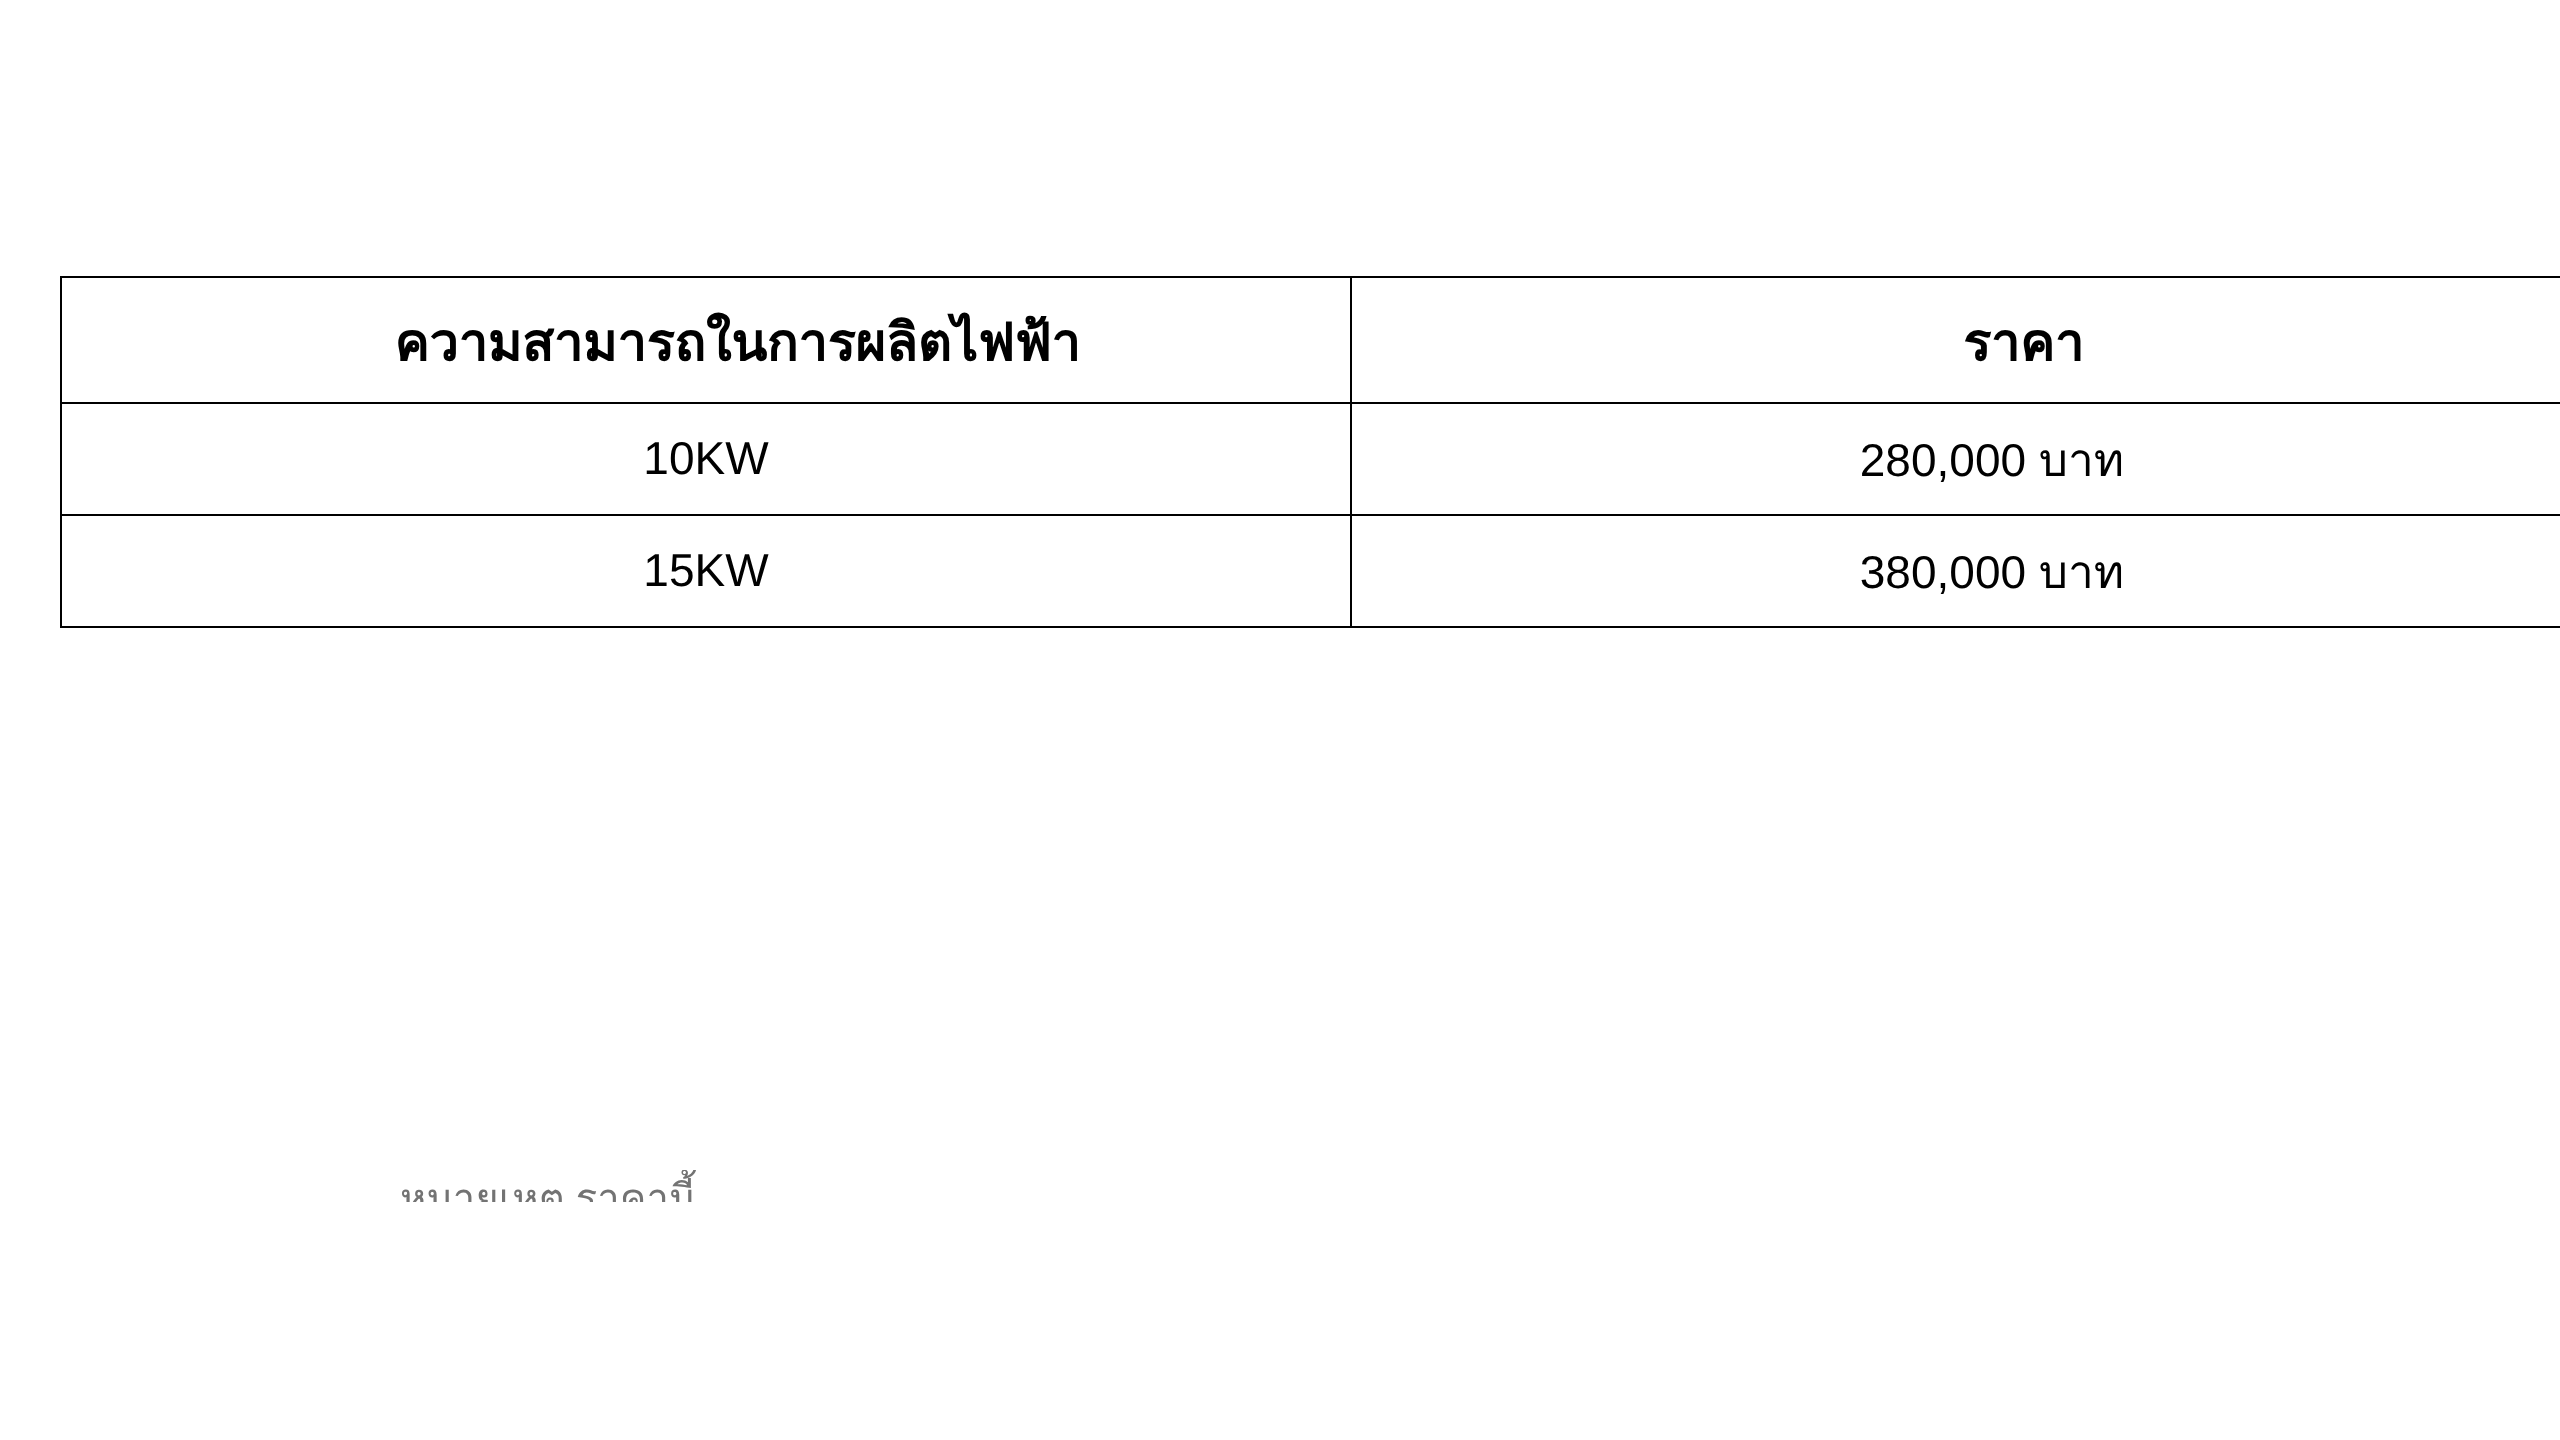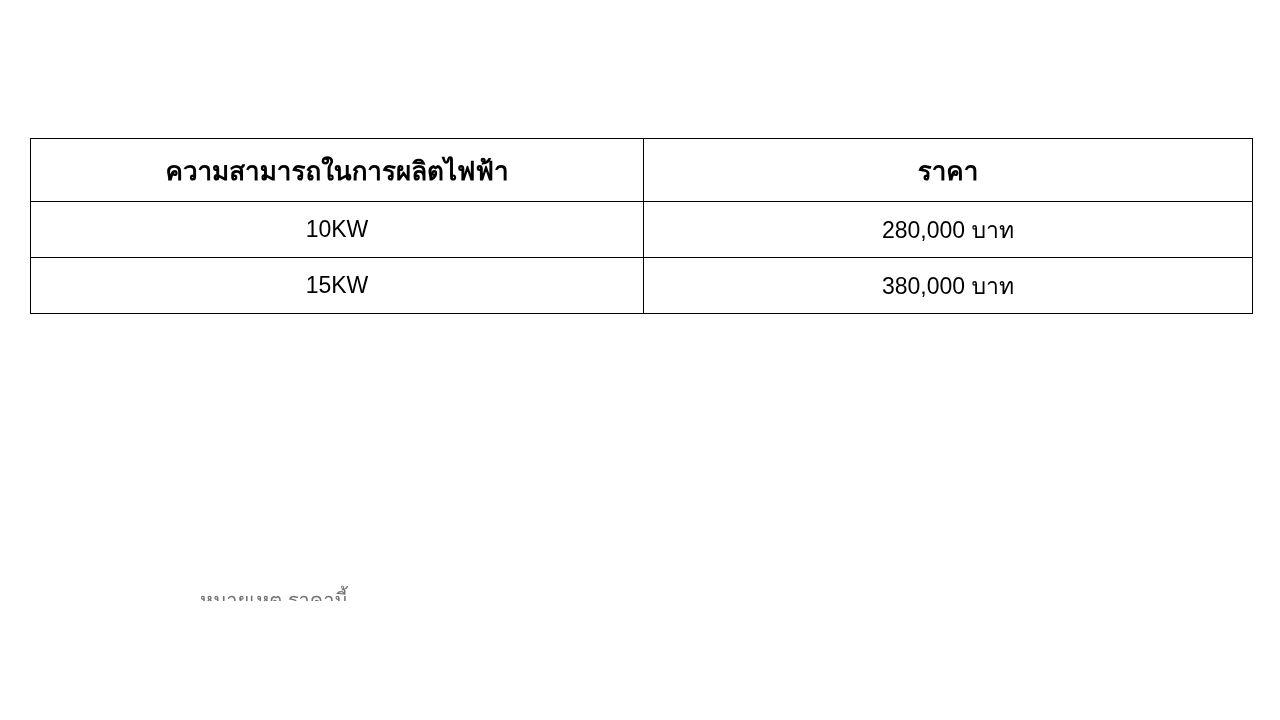--- a/index.html
+++ b/index.html
@@ -41,20 +41,21 @@
     padding: 0;
   }
 
   .col-capacity { width: 612px; }
   .col-price { width: 608px; }
 
   .header-row th {
     height: 62px;
     font-size: 26px;
     font-weight: bold;
+    padding-left: 32px;
   }
 
   .body-row td {
     height: 55px;
     font-size: 23px;
     font-weight: normal;
   }
 
   .clipped-note {
     position: absolute;

